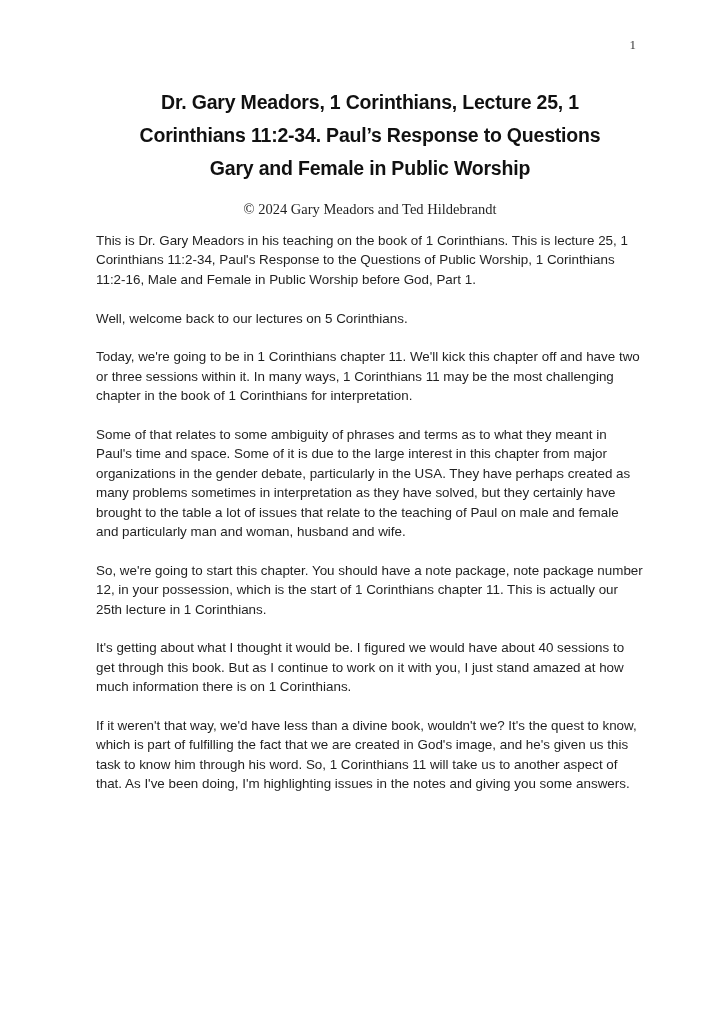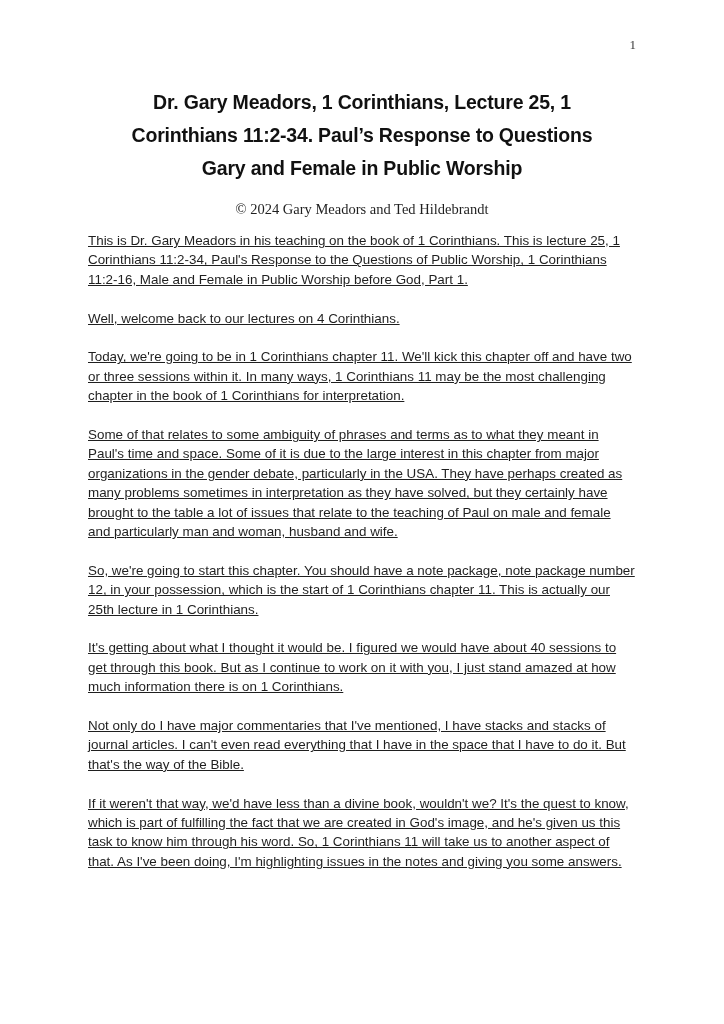--- a/index.html
+++ b/index.html
@@ -18,21 +18,21 @@
   .page-number {
     position: absolute;
     top: 37px;
     right: 88px;
     font-family: "Liberation Serif", serif;
     font-size: 13px;
     color: #3a3a3a;
   }
   .content {
     position: absolute;
-    left: 88px;
+    left: 96px;
     top: 0;
     width: 548px;
   }
   .title-block {
     margin-top: 86px;
     text-align: center;
     font-family: "Liberation Sans", sans-serif;
     font-weight: 700;
     font-size: 19.5px;
     line-height: 33px;
@@ -50,21 +50,20 @@
   .body-text {
     margin-top: 12px;
     font-family: "Liberation Sans", sans-serif;
     font-size: 13.4px;
     line-height: 19.4px;
     color: #1f1f1f;
   }
   .body-text p {
     margin: 0 0 19.4px 0;
     text-align: left;
-    text-decoration: underline;
   }
 </style>
 </head>
 <body>
 
 <div class="page">
 
   <div class="page-number">1</div>
 
   <div class="content">
@@ -72,23 +71,22 @@
     <div class="title-block">
       <div>Dr. Gary Meadors, 1 Corinthians, Lecture 25, 1</div>
       <div>Corinthians 11:2-34. Paul’s Response to Questions</div>
       <div>Gary and Female in Public Worship</div>
     </div>
 
     <div class="copyright">© 2024 Gary Meadors and Ted Hildebrandt</div>
 
     <div class="body-text">
       <p>This is Dr. Gary Meadors in his teaching on the book of 1 Corinthians. This is lecture 25, 1 Corinthians 11:2-34, Paul's Response to the Questions of Public Worship, 1 Corinthians 11:2-16, Male and Female in Public Worship before God, Part 1.</p>
-      <p>Well, welcome back to our lectures on 4 Corinthians.</p>
+      <p>Well, welcome back to our lectures on 5 Corinthians.</p>
       <p>Today, we're going to be in 1 Corinthians chapter 11. We'll kick this chapter off and have two or three sessions within it. In many ways, 1 Corinthians 11 may be the most challenging chapter in the book of 1 Corinthians for interpretation.</p>
       <p>Some of that relates to some ambiguity of phrases and terms as to what they meant in Paul's time and space. Some of it is due to the large interest in this chapter from major organizations in the gender debate, particularly in the USA. They have perhaps created as many problems sometimes in interpretation as they have solved, but they certainly have brought to the table a lot of issues that relate to the teaching of Paul on male and female and particularly man and woman, husband and wife.</p>
       <p>So, we're going to start this chapter. You should have a note package, note package number 12, in your possession, which is the start of 1 Corinthians chapter 11. This is actually our 25th lecture in 1 Corinthians.</p>
       <p>It's getting about what I thought it would be. I figured we would have about 40 sessions to get through this book. But as I continue to work on it with you, I just stand amazed at how much information there is on 1 Corinthians.</p>
-      <p>Not only do I have major commentaries that I've mentioned, I have stacks and stacks of journal articles. I can't even read everything that I have in the space that I have to do it. But that's the way of the Bible.</p>
       <p>If it weren't that way, we'd have less than a divine book, wouldn't we? It's the quest to know, which is part of fulfilling the fact that we are created in God's image, and he's given us this task to know him through his word. So, 1 Corinthians 11 will take us to another aspect of that. As I've been doing, I'm highlighting issues in the notes and giving you some answers.</p>
     </div>
 
   </div>
 </div>
 
 </body></html>

